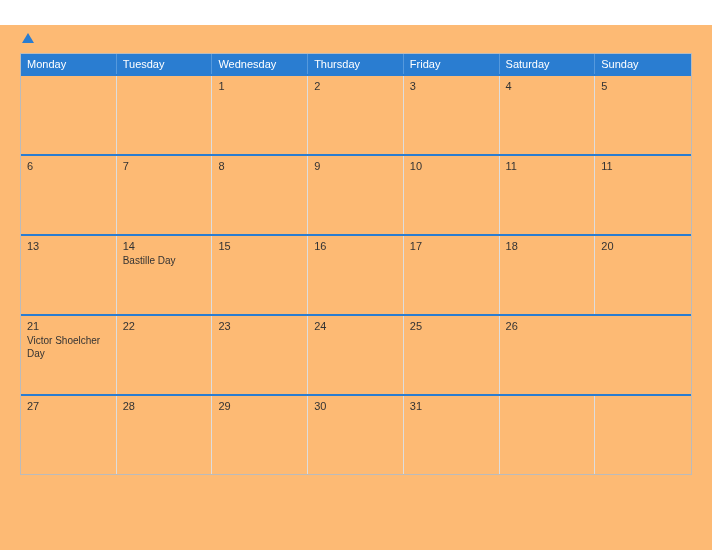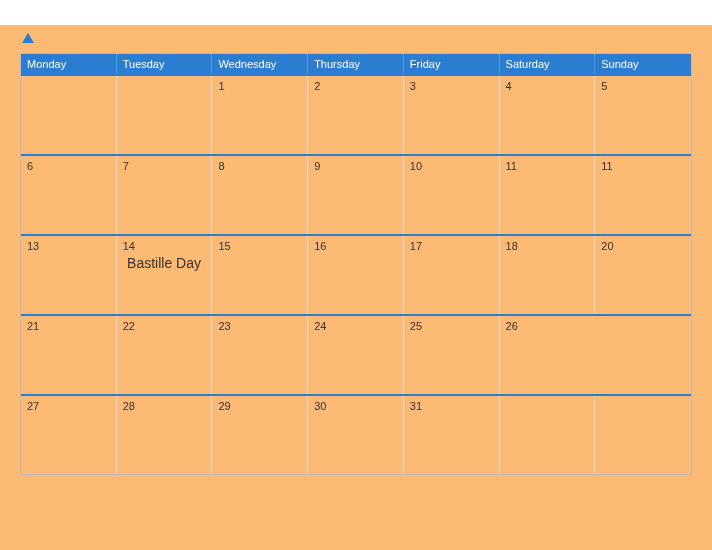--- a/index.html
+++ b/index.html
@@ -109,24 +109,23 @@
     .cal-cell:last-child {
       border-right: none;
     }
     .day-num {
       font-size: 11px;
       color: #333;
       display: block;
       margin-bottom: 2px;
     }
     .event {
-      font-size: 14px;
+      font-size: 10px;
       color: #333;
       line-height: 1.3;
-      text-align: center;
     }
     .empty {}
   </style>
 </head>
 <body>
 
 <div class="page">
   <div class="header">
     <div class="logo">
       <div class="logo-row">
@@ -212,20 +211,21 @@
           <div class="cal-cell">
             <span class="day-num">18</span>
           </div>
           <div class="cal-cell">
             <span class="day-num">20</span>
           </div>
         </div>
         <div class="cal-week">
           <div class="cal-cell">
             <span class="day-num">21</span>
+            <div class="event">Victor Shoelcher Day</div>
           </div>
           <div class="cal-cell">
             <span class="day-num">22</span>
           </div>
           <div class="cal-cell">
             <span class="day-num">23</span>
           </div>
           <div class="cal-cell">
             <span class="day-num">24</span>
           </div>

